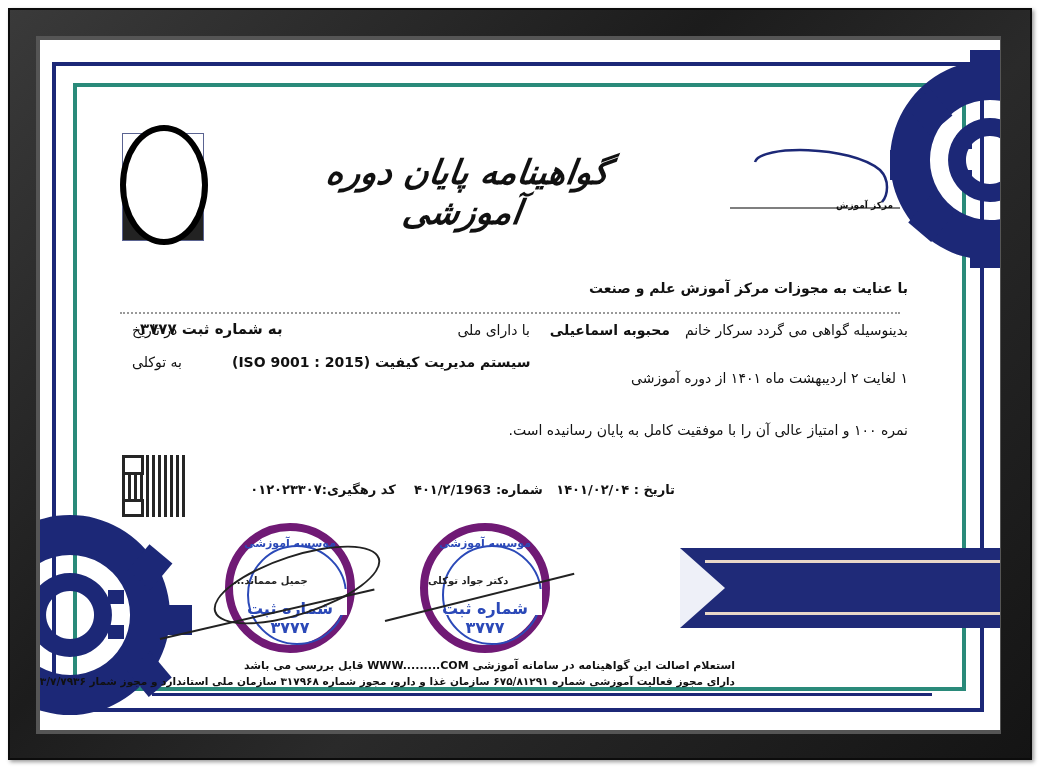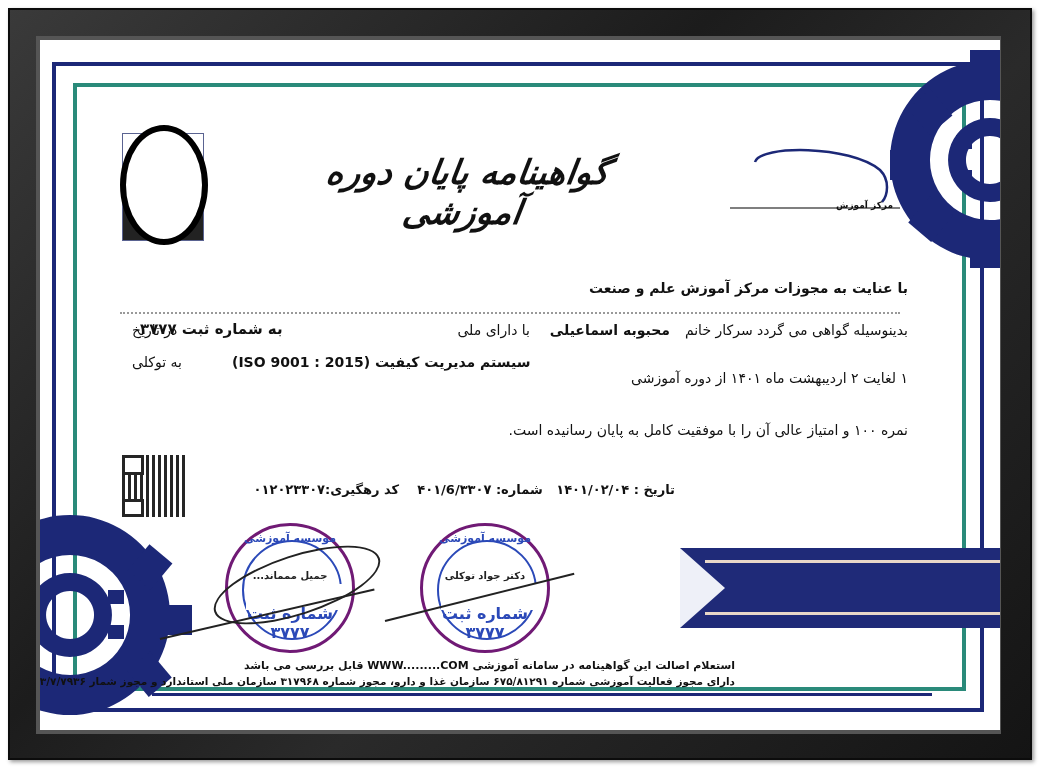--- a/index.html
+++ b/index.html
@@ -22,25 +22,25 @@
       background:linear-gradient(180deg,#fff 0%, #fff 65%, #222 66%, #222 100%); }
     .photo-oval { position:absolute; left:122px; top:125px; width:76px; height:108px; border:6px solid #000; border-radius:50%; background:#fff; }
     .line { position:absolute; font-size:14px; font-weight:bold; color:#111; white-space:nowrap; }
     .dotted { position:absolute; left:120px; width:780px; border-top:2px dotted #999; }
     .qr { position:absolute; left:122px; top:455px; width:64px; height:62px;
       background:
         repeating-linear-gradient(90deg, #000 0 3px, #fff 3px 6px),
         #fff; opacity:.85; }
     .qr:before { content:""; position:absolute; left:0; top:0; width:16px; height:14px; border:3px solid #000; background:#fff; }
     .qr:after { content:""; position:absolute; left:0; bottom:0; width:16px; height:12px; border:3px solid #000; background:#fff; }
-    .stamp { position:absolute; width:130px; height:130px; border-radius:50%; border:3px solid #701a75; box-sizing:border-box; }
+    .stamp { position:absolute; width:130px; height:130px; border-radius:50%; border:8px solid #701a75; box-sizing:border-box; }
     .stamp .inner { position:absolute; left:14px; top:14px; width:96px; height:96px; border-radius:50%; border:2px solid #2b49b8; }
     .stamp .txt-top { position:absolute; top:6px; width:100%; text-align:center; color:#2b49b8; font-size:11px; font-weight:bold; }
     .stamp .txt-bot { position:absolute; bottom:8px; width:100%; text-align:center; color:#2b49b8; font-size:16px; font-weight:bold; }
-    .stamp .name { position:absolute; top:44px; width:100%; text-align:center; color:#222; font-size:10px; font-weight:bold; }
+    .stamp .name { position:absolute; top:44px; width:100%; text-align:left; color:#222; font-size:10px; font-weight:bold; }
     .stamp .mask { position:absolute; left:18px; top:58px; width:96px; height:26px; background:#fff; }
     .ribbon { position:absolute; left:680px; top:548px; width:320px; height:80px; background:#1f2a78; }
     .ribbon-stripe { position:absolute; left:700px; height:3px; width:300px; background:#e8d7c8; }
     .seal { position:absolute; left:765px; top:515px; width:150px; height:150px; border-radius:50%;
       background:radial-gradient(circle at 40% 35%, #f4d98a 0%, #c79a3a 45%, #8a6420 100%);
       box-shadow:0 0 0 4px #b28736; }
     .seal-ring { position:absolute; left:20px; top:20px; width:110px; height:110px; border-radius:50%; border:2px solid #7a5a18; }
     .seal-top { position:absolute; top:8px; width:100%; text-align:center; font-size:10px; font-weight:bold; color:#5a3f0e; }
     .seal-bot { position:absolute; bottom:12px; width:100%; text-align:center; font-size:8px; font-weight:bold; color:#5a3f0e; }
     .seal-mask { position:absolute; left:45px; top:52px; width:60px; height:34px; background:#fff; }
@@ -110,21 +110,21 @@
 
   <div class="line rtl" style="right:92px; top:382px; font-weight:normal;">نمره ۱۰۰ و امتیاز عالی آن را با موفقیت کامل به پایان رسانیده است.</div>
 
   <div class="qr" style="left:82px; top:415px;"></div>
 
   <div class="line rtl" style="right:325px; top:442px; font-size:13px;">
     <span>تاریخ :</span>
     <span>۱۴۰۱/۰۲/۰۴</span>
     &nbsp;
     <span>شماره:</span>
-    <span>۴۰۱/6/۳۳۰۷</span>
+    <span>۴۰۱/۲/1963</span>
     &nbsp;&nbsp;
     <span>کد رهگیری:</span><span>۰۱۲۰۲۳۳۰۷</span>
   </div>
 
   <div class="stamp" style="left:185px; top:483px;">
     <div class="inner"></div>
     <div class="txt-top rtl">موسسه آموزشی</div>
     <div class="name rtl">جمیل ممماند...</div>
     <div class="mask"></div>
     <div class="txt-bot rtl">شماره ثبت ۳۷۷۷</div>

